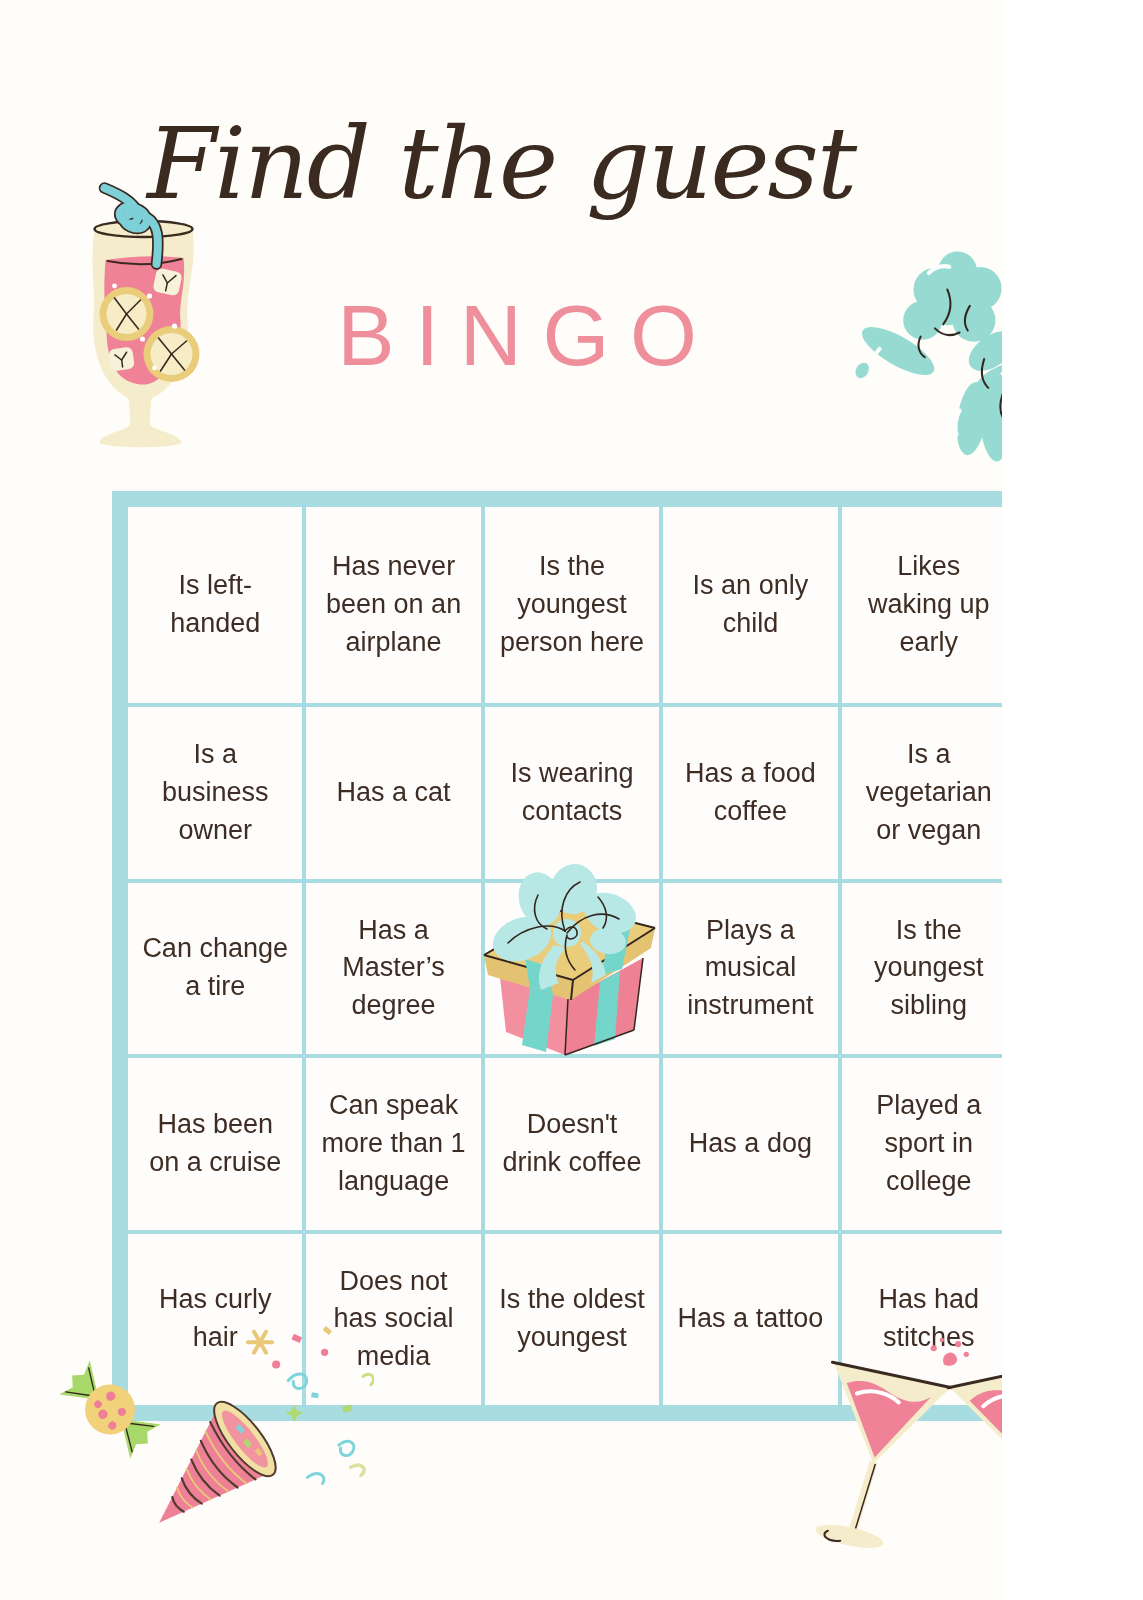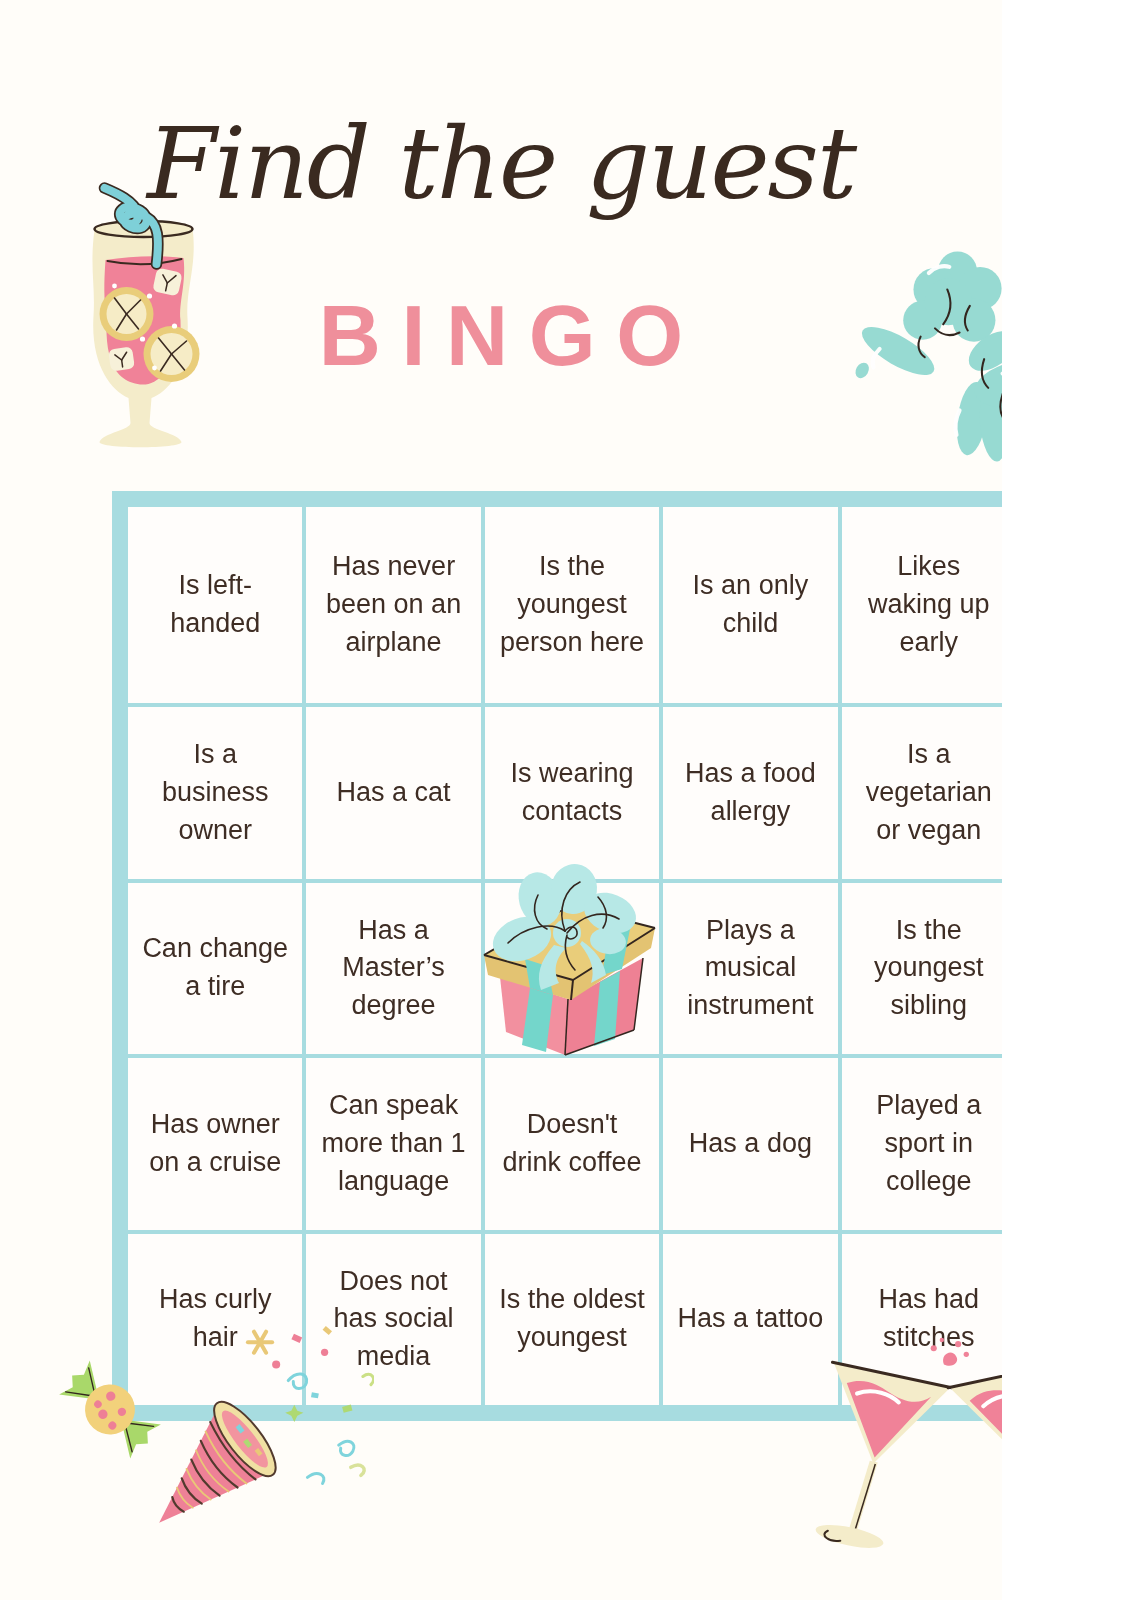--- a/index.html
+++ b/index.html
@@ -8,23 +8,23 @@
 
   
   .script-title{
     position:absolute;left:0;top:84px;width:100%;
     text-align:center;
     font-family:"DejaVu Serif",serif;font-style:italic;font-weight:400;
     font-size:100px;line-height:1.6;letter-spacing:-0.02em;
     color:#3a2a20;z-index:3;
   }
   .bingo-title{
-    position:absolute;left:0;top:292px;width:100%;
+    position:absolute;left:16px;top:292px;width:100%;
     text-align:center;text-indent:0.24em;
-    font-family:"Liberation Sans",sans-serif;font-weight:700;
+    font-family:"Liberation Sans",sans-serif;font-weight:400;
     font-size:86px;letter-spacing:0.24em;line-height:1;
     color:#ef8f9b;z-index:3;
   }
 
   
   .bingo-grid{
     position:absolute;left:112px;top:491px;width:920px;height:930px;
     box-sizing:border-box;background:#a7dce0;padding:16px;
     display:grid;grid-template-columns:repeat(5,1fr);
     grid-template-rows:196px repeat(4,1fr);gap:4px;z-index:1;
@@ -145,28 +145,28 @@
 
   <div class="bingo-grid">
     <div class="cell">Is left-handed</div>
     <div class="cell">Has never been on an airplane</div>
     <div class="cell">Is the youngest person here</div>
     <div class="cell">Is an only child</div>
     <div class="cell">Likes waking up early</div>
     <div class="cell">Is a business owner</div>
     <div class="cell">Has a cat</div>
     <div class="cell">Is wearing contacts</div>
-    <div class="cell">Has a food allergy</div>
+    <div class="cell">Has a food coffee</div>
     <div class="cell">Is a vegetarian or vegan</div>
     <div class="cell">Can change a tire</div>
     <div class="cell">Has a Master’s degree</div>
     <div class="cell"></div>
     <div class="cell">Plays a musical instrument</div>
     <div class="cell">Is the youngest sibling</div>
-    <div class="cell">Has owner on a cruise</div>
+    <div class="cell">Has been on a cruise</div>
     <div class="cell">Can speak more than 1 language</div>
     <div class="cell">Doesn't drink coffee</div>
     <div class="cell">Has a dog</div>
     <div class="cell">Played a sport in college</div>
     <div class="cell">Has curly hair</div>
     <div class="cell">Does not has social media</div>
     <div class="cell">Is the oldest youngest</div>
     <div class="cell">Has a tattoo</div>
     <div class="cell">Has had stitches</div>
   </div>

